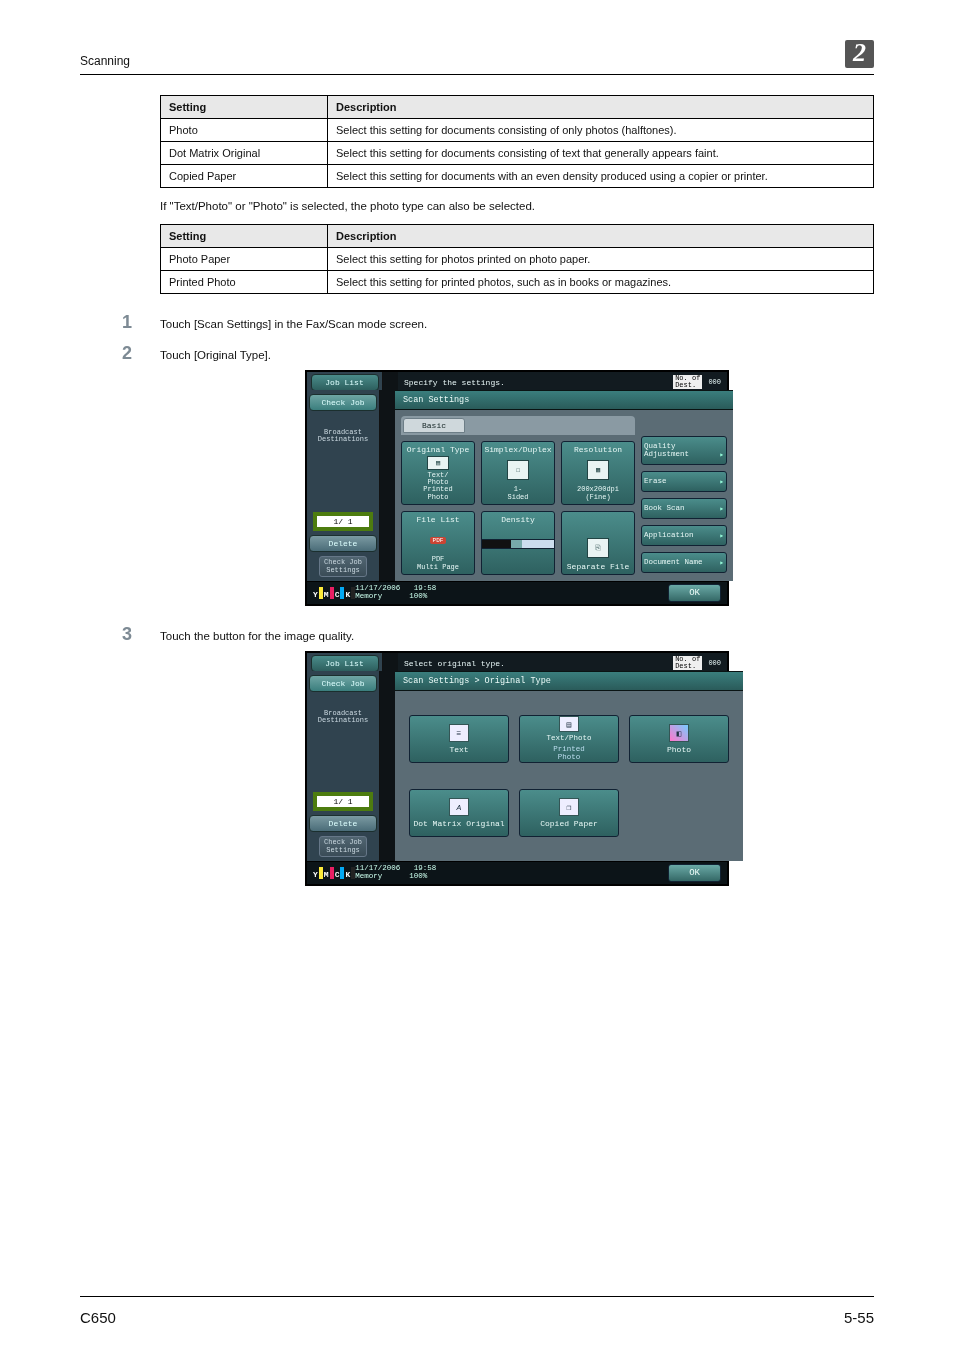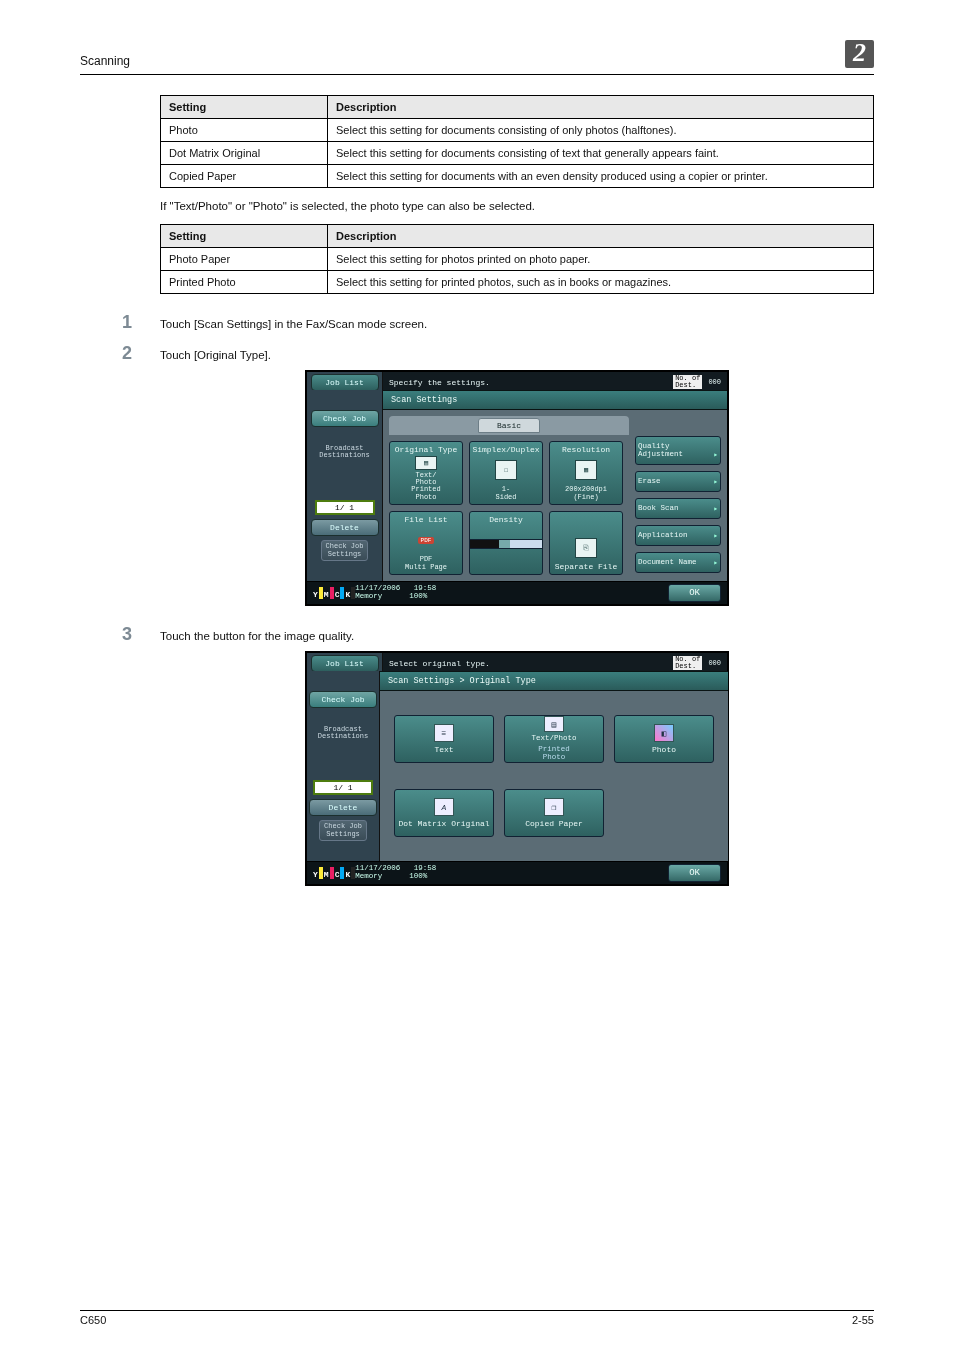--- a/index.html
+++ b/index.html
@@ -95,21 +95,21 @@
   }
   .screenshot * { box-sizing: border-box; }
   .ss-row { display: flex; align-items: stretch; }
   .ss-sidebar {
     width: 76px;
     background: #30434f;
     border-right: 1px solid #111;
     display: flex;
     flex-direction: column;
     align-items: center;
-    padding: 20px 2px;
+    padding: 4px 2px;
     gap: 4px;
   }
   .sb-btn {
     width: 68px;
     text-align: center;
     padding: 3px 2px;
     border: 1px solid #1b2f2e;
     border-radius: 4px;
     background: linear-gradient(#4a8c8a, #2d5f5e);
     color: #dff;
@@ -127,29 +127,30 @@
     text-align: center;
     line-height: 1.05;
   }
   .sb-pager {
     background: #fff;
     color: #000;
     width: 60px;
     text-align: center;
     font-size: 8px;
     padding: 1px 0;
-    border: 2px solid #4d7c0f;
+    border: 4px solid #4d7c0f;
   }
   .sb-spacer { flex: 1; }
 
   .ss-main {
     flex: 1;
     display: flex;
     flex-direction: column;
     background: #ec4899;
+    margin-left: 15px;
   }
   .ss-instruction-row {
     display: flex;
     justify-content: space-between;
     align-items: center;
     background: #121b20;
     color: #e6f5f5;
     padding: 3px 6px;
     font-size: 8px;
   }
@@ -174,21 +175,20 @@
     background: #5b6c75;
     padding: 6px;
     display: flex;
     gap: 6px;
   }
   .ss-center { flex: 1; display: flex; flex-direction: column; gap: 6px; }
   .ss-right { width: 86px; display: flex; flex-direction: column; gap: 6px; padding-top: 20px; }
 
   .tab-bar {
     display: flex;
-    justify-content: center;
     background: #8a9aa3;
     padding: 2px;
     border-radius: 4px 4px 0 0;
   }
   .tab-bar .tab {
     background: #cfd8dc;
     color: #122;
     padding: 2px 18px;
     font-size: 8px;
     border: 1px solid #6d7e87;
@@ -294,22 +294,22 @@
   .opt-btn.photo .ic { background: linear-gradient(45deg,#f7c,#7cf); }
   .opt-btn .two-line { font-size:7.5px; line-height:1.05; }
 
   
   .page-footer {
     position: absolute;
     left: 80px; right: 80px; bottom: 24px;
     border-top: 1px solid #000;
     display: flex;
     justify-content: space-between;
-    font-size: 11px;
-    padding-top: 3px;
+    font-size: 15px;
+    padding-top: 12px;
   }
 </style>
 </head>
 <body>
 
 <div class="page">
 
   <div class="hdr-row">
     <div class="hdr-left">Scanning</div>
     <div class="hdr-right">2</div>
@@ -580,16 +580,16 @@
         </div>
         <div style="flex:1"></div>
         <div class="ok-btn">OK</div>
       </div>
     </div>
 
   </div>
 
   <div class="page-footer">
     <span>C650</span>
-    <span>2-55</span>
+    <span>5-55</span>
   </div>
 
 </div>
 
 </body></html>

